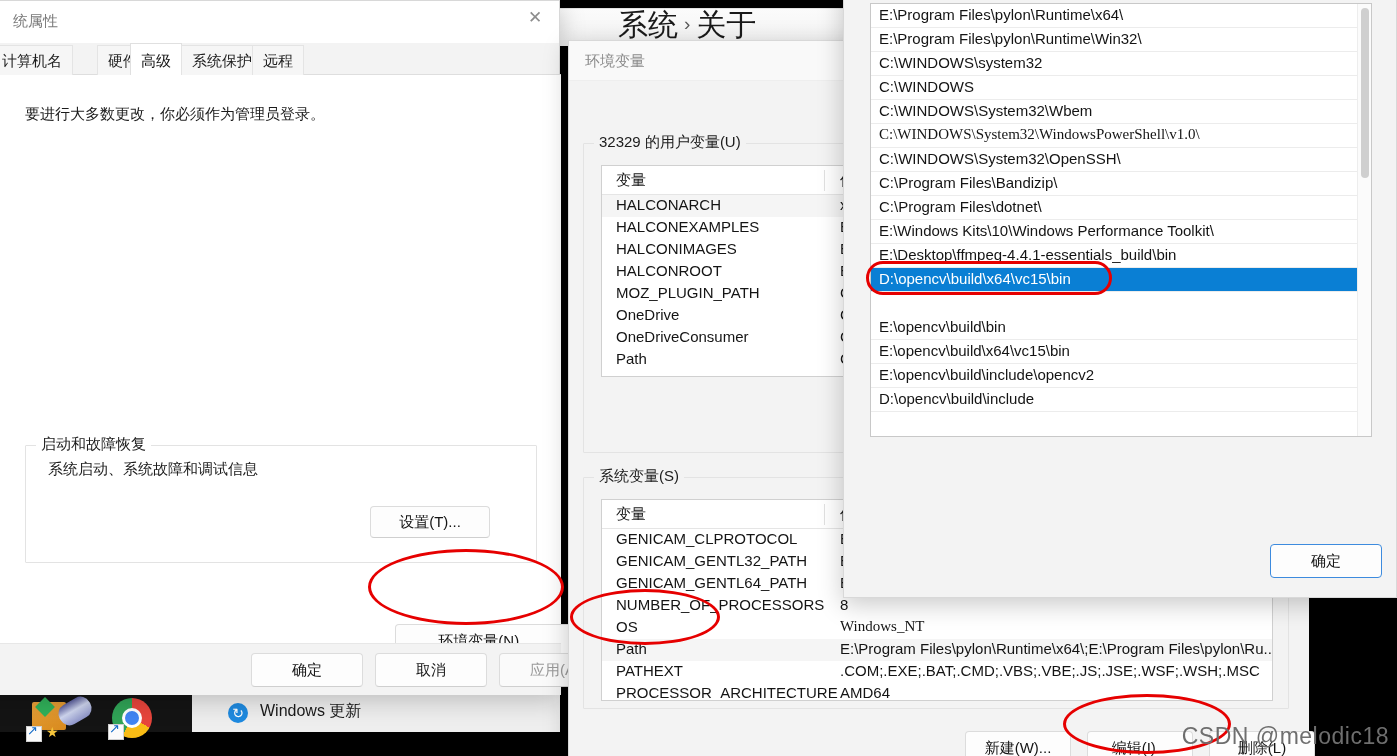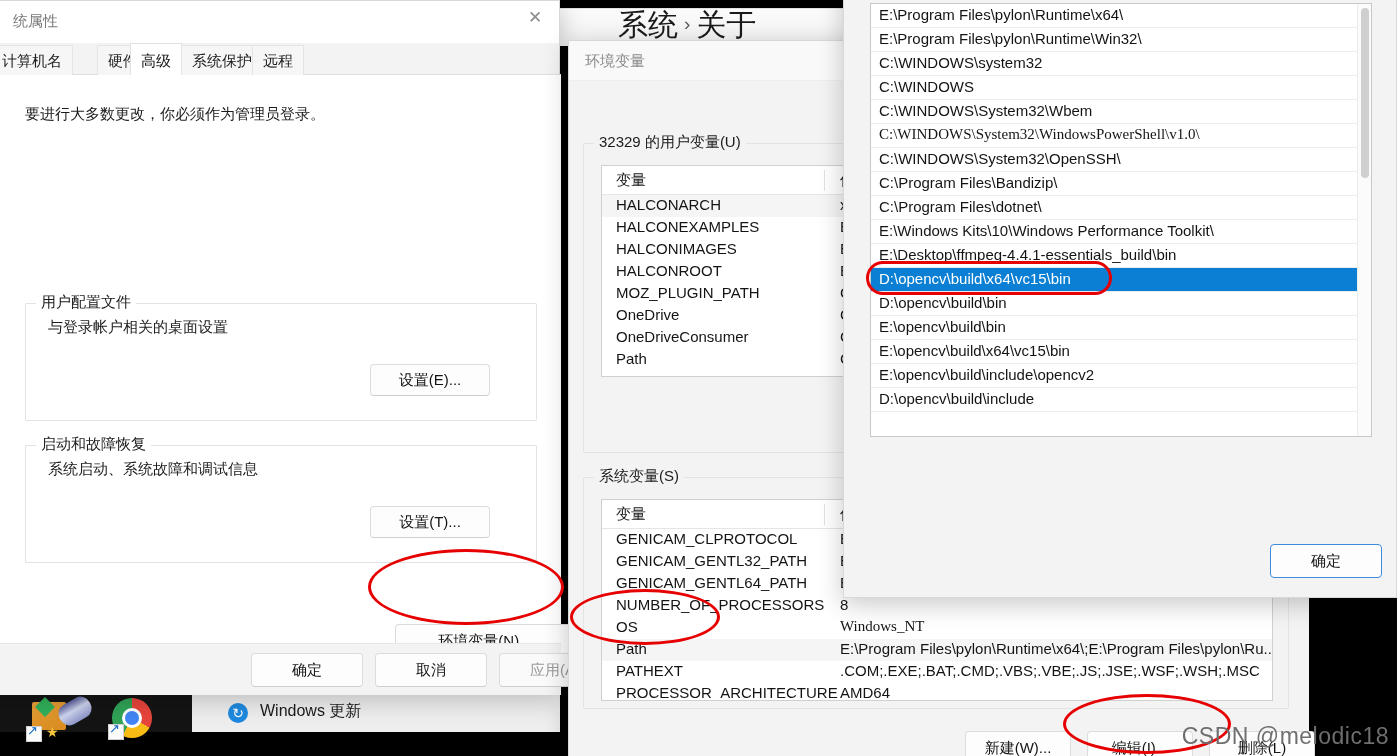--- a/index.html
+++ b/index.html
@@ -216,25 +216,20 @@
       <div class="tab" style="left:162px;">硬件</div>
       <div class="tab active" style="left:195px;">高级</div>
       <div class="tab" style="left:246px;">系统保护</div>
       <div class="tab" style="left:317px;">远程</div>
     </div>
 
     <div class="sp-body">
       <div class="sp-intro">要进行大多数更改，你必须作为管理员登录。</div>
 
 
-      <div class="group" style="left:90px; top:228px; width:512px; height:118px;">
-        <div class="legend">用户配置文件</div>
-        <div class="gtext">与登录帐户相关的桌面设置</div>
-        <div class="btn" style="left:344px; top:60px; width:120px; height:32px; line-height:30px;">设置(E)...</div>
-      </div>
 
       <div class="group" style="left:90px; top:370px; width:512px; height:118px;">
         <div class="legend">启动和故障恢复</div>
         <div class="gtext">系统启动、系统故障和调试信息</div>
         <div class="btn" style="left:344px; top:60px; width:120px; height:32px; line-height:30px;">设置(T)...</div>
       </div>
 
       <div class="btn" style="left:460px; top:508px; width:180px; height:34px; line-height:32px;margin-top:41px;">环境变量(N)...</div>
     </div>
 
@@ -375,23 +370,20 @@
         </div>
       <div class="erow" style="top:216px;">
           <span>E:\Windows Kits\10\Windows Performance Toolkit\</span>
         </div>
       <div class="erow" style="top:240px;">
           <span>E:\Desktop\ffmpeg-4.4.1-essentials_build\bin</span>
         </div>
       <div class="erow sel" style="top:264px;">
           <span>D:\opencv\build\x64\vc15\bin</span>
         </div>
-      <div class="erow" style="top:288px;">
-          <span>D:\opencv\build\bin</span>
-        </div>
       <div class="erow" style="top:312px;">
           <span>E:\opencv\build\bin</span>
         </div>
       <div class="erow" style="top:336px;">
           <span>E:\opencv\build\x64\vc15\bin</span>
         </div>
       <div class="erow" style="top:360px;">
           <span>E:\opencv\build\include\opencv2</span>
         </div>
       <div class="erow" style="top:384px;">

